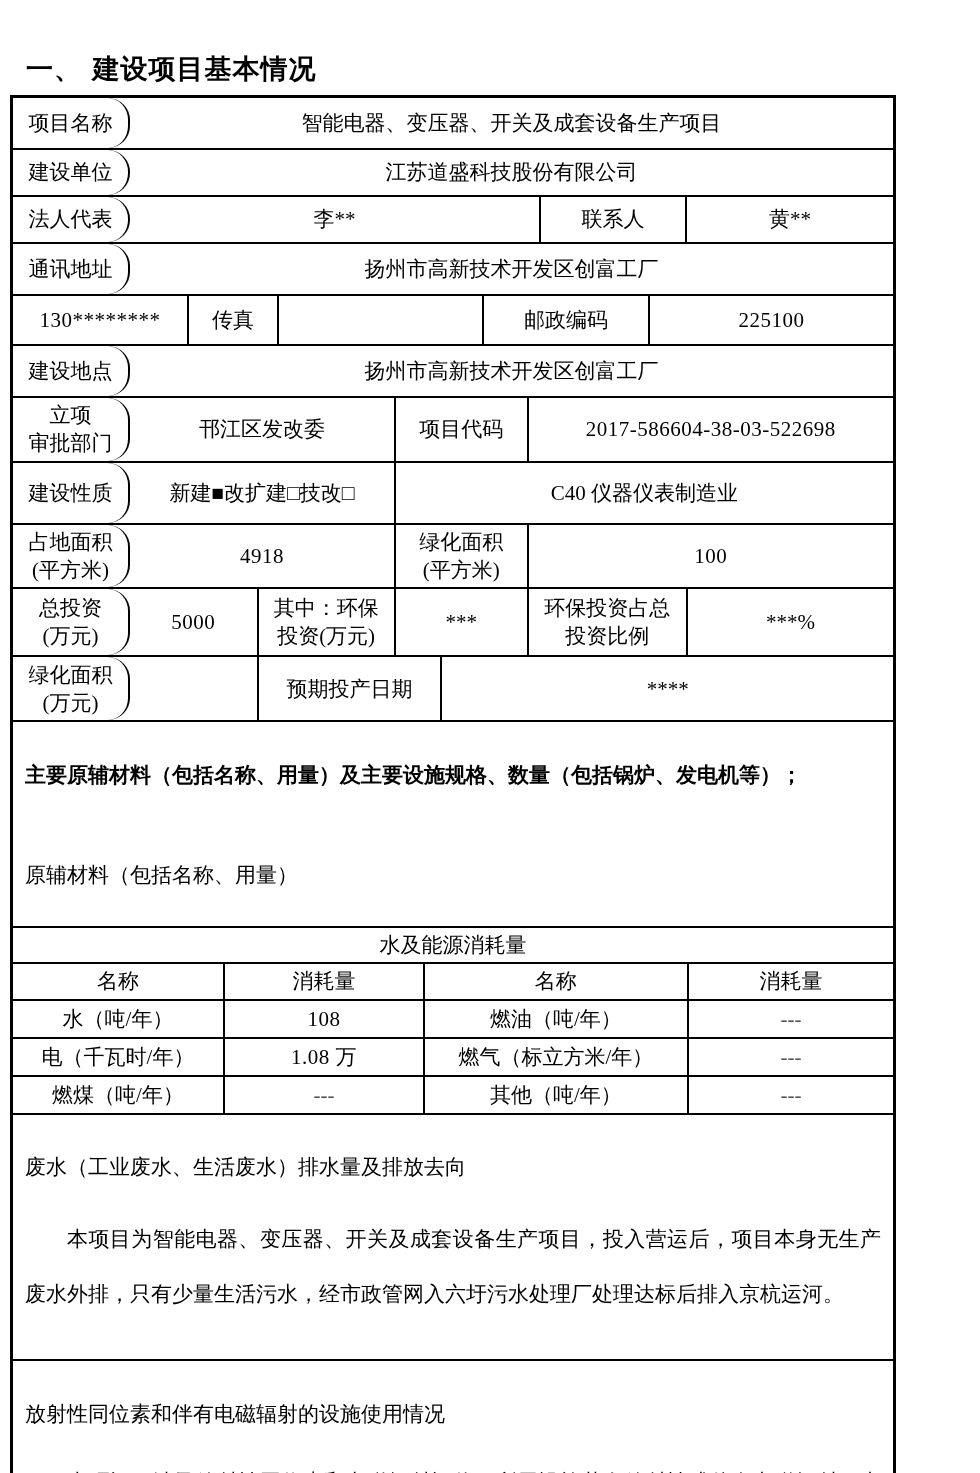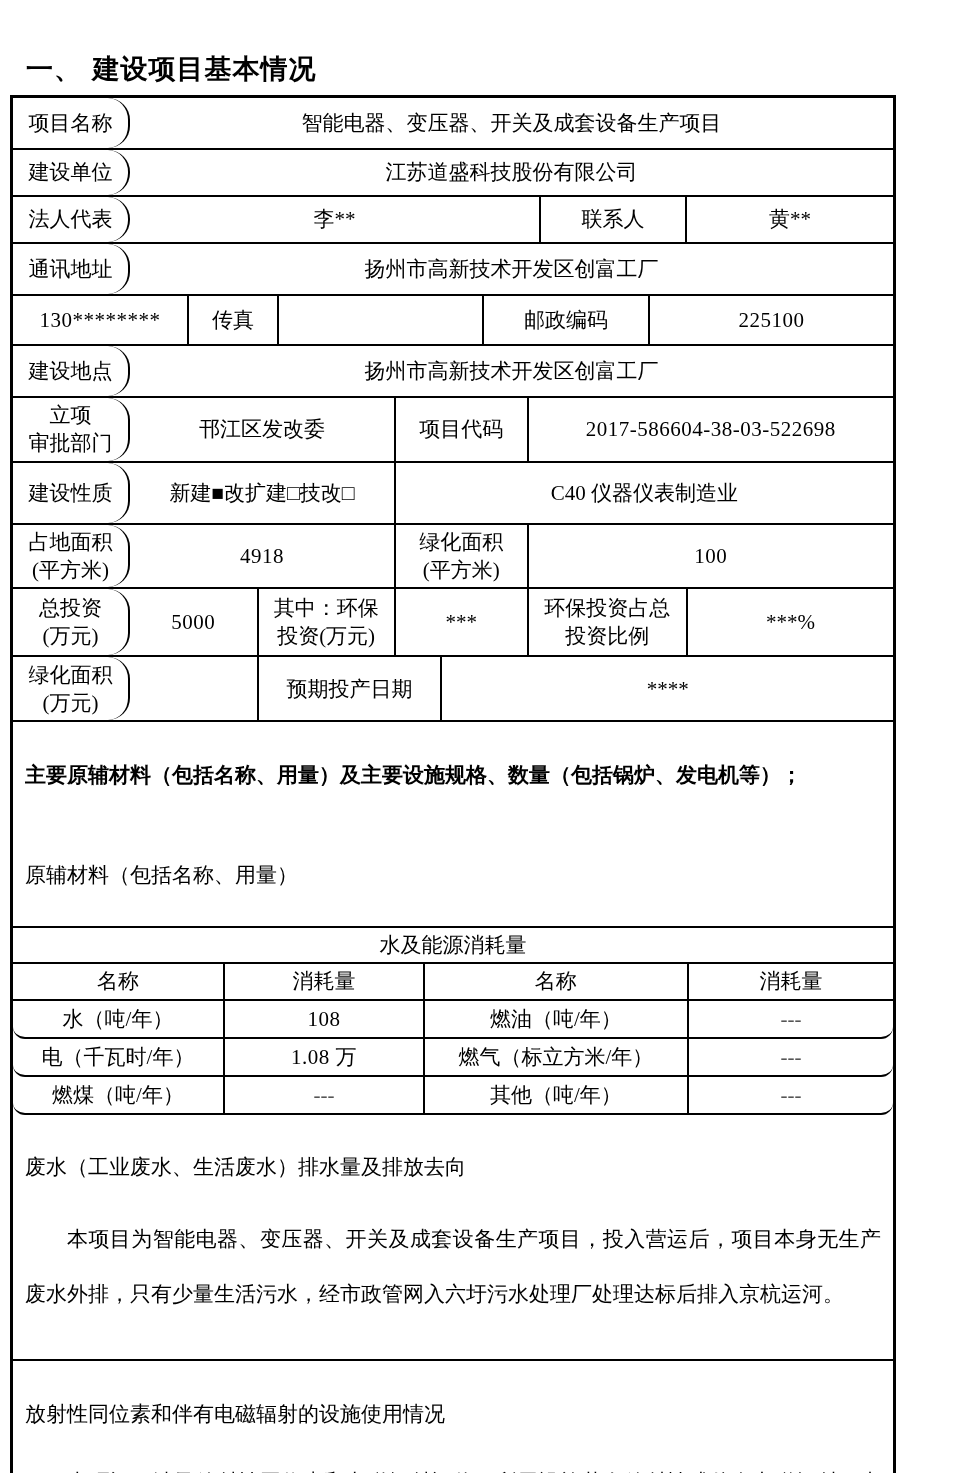--- a/index.html
+++ b/index.html
@@ -29,21 +29,21 @@
   .w13{flex:0 0 13.3%;border-radius:22px;} .w146{flex:0 0 14.6%;} .w151{flex:0 0 15.1%;}
   .w156{flex:0 0 15.6%;} .w166{flex:0 0 16.6%;} .w181{flex:0 0 18.1%;}
   .w189{flex:0 0 18.9%;} .w20{flex:0 0 20.0%;} .w209{flex:0 0 20.9%;}
   .w227{flex:0 0 22.7%;} .w233{flex:0 0 23.3%;} .w241{flex:0 0 24.1%;}
   .w30{flex:0 0 30.0%;} .w302{flex:0 0 30.2%;} .w467{flex:0 0 46.7%;}
   .w102{flex:0 0 10.2%;}
   
   .h50{min-height:50px;} .h45{min-height:45px;} .h48{min-height:48px;}
   .h60{min-height:60px;} .h62{min-height:62px;} .h63{min-height:63px;}
   .h66{min-height:66px;} .h32{min-height:32px;} .h31{min-height:31px;align-items:flex-end;}
-  .h36{min-height:36px;border-radius:12px;} .h146{min-height:146px;} .h170{min-height:170px;}
+  .h36{min-height:36px;} .h146{min-height:146px;} .h170{min-height:170px;}
   .h184{min-height:184px;}
   
   .sec{
     display:block;text-align:left;align-items:flex-start;
     padding:8px 12px;font-size:21px;
   }
   .sec .hd{margin:2px 0 0 0;}
   .sec .bold{font-weight:bold;}
   .materials-line2{margin-top:44px;}
   .para{

